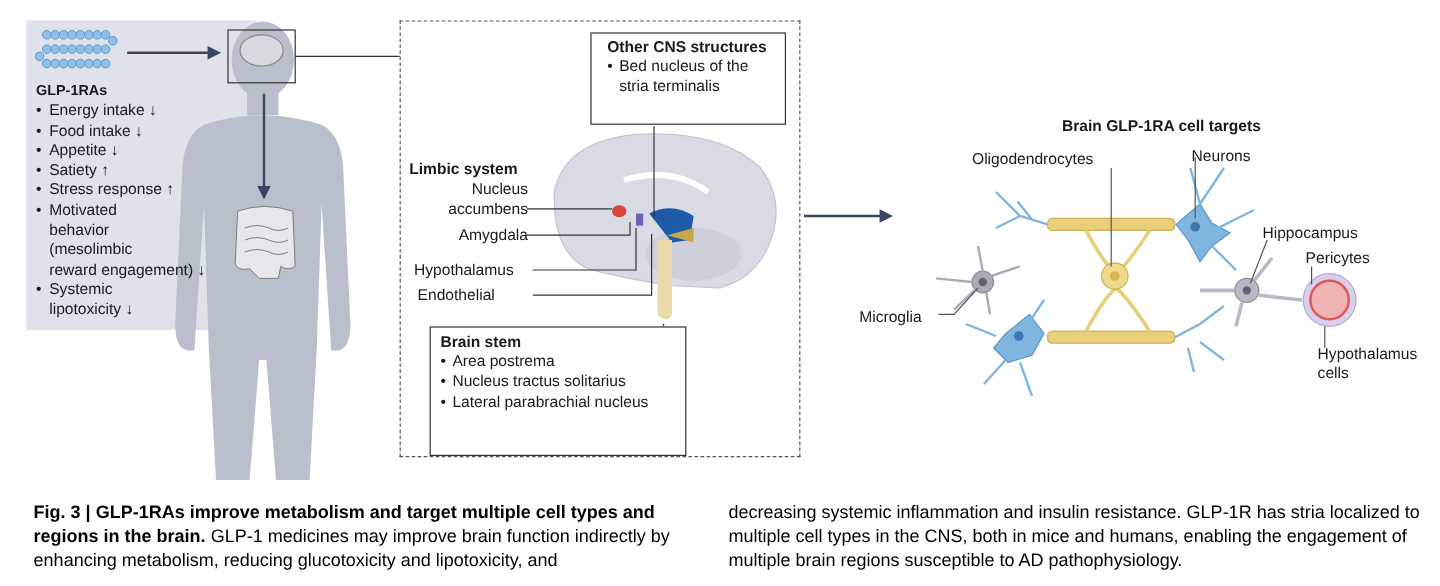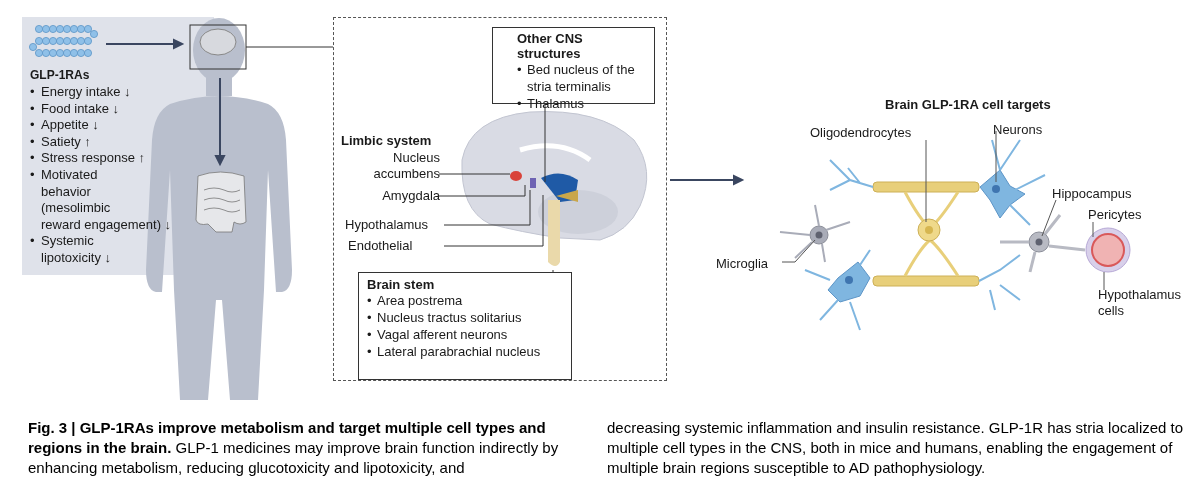--- a/index.html
+++ b/index.html
@@ -161,41 +161,39 @@
   <li data-name="effect-item-cont">reward engagement) ↓</li>
   <li data-name="effect-item">Systemic</li>
   <li data-name="effect-item-cont">lipotoxicity ↓</li>
 </ul>
 <style>
   .glp-list li[data-name="effect-item-cont"]::before { content:""; }
 </style>
 
 <div class="abs dashed-box" data-name="brain-detail-panel"></div>
 
-<div class="abs box" style="left:492px; top:27px; width:163px; height:77px; padding:3px 24px; box-sizing:border-box;" data-name="other-cns-box">
+<div class="abs box" style="left:492px; top:27px; width:163px; height:77px; padding:3px 13px; box-sizing:border-box;" data-name="other-cns-box">
   <div class="box-title" data-name="other-cns-title">Other CNS structures</div>
   <ul class="box-list">
     <li data-name="other-cns-item" style="width:130px">Bed nucleus of the stria terminalis</li>
-    <li data-name="other-cns-item">Thalamus</li>
   </ul>
 </div>
 
 <div class="abs box-title" style="left:341px; top:133px;" data-name="limbic-system-title">Limbic system</div>
 <div class="abs lbl rlbl" style="left:360px; top:150px; width:80px;" data-name="label-nucleus">Nucleus</div>
 <div class="abs lbl rlbl" style="left:340px; top:166px; width:100px;" data-name="label-accumbens">accumbens</div>
 <div class="abs lbl rlbl" style="left:340px; top:188px; width:100px;" data-name="label-amygdala">Amygdala</div>
 <div class="abs lbl" style="left:345px; top:217px;" data-name="label-hypothalamus">Hypothalamus</div>
 <div class="abs lbl" style="left:348px; top:238px;" data-name="label-hippocampus">Endothelial</div>
 
 <div class="abs box" style="left:358px; top:272px; width:214px; height:108px; padding:4px 8px; box-sizing:border-box;" data-name="brain-stem-box">
   <div class="box-title" data-name="brain-stem-title">Brain stem</div>
   <ul class="box-list">
     <li data-name="brain-stem-item">Area postrema</li>
     <li data-name="brain-stem-item">Nucleus tractus solitarius</li>
-    <li data-name="brain-stem-item">Vagal afferent neurons</li>
     <li data-name="brain-stem-item">Lateral parabrachial nucleus</li>
   </ul>
 </div>
 
 <div class="abs box-title" style="left:885px; top:97px;" data-name="cell-targets-title">Brain  GLP-1RA cell targets</div>
 <div class="abs lbl" style="left:810px; top:125px;" data-name="label-oligodendrocytes">Oligodendrocytes</div>
 <div class="abs lbl" style="left:993px; top:122px;" data-name="label-neurons">Neurons</div>
 <div class="abs lbl" style="left:1052px; top:186px;" data-name="label-astrocytes">Hippocampus</div>
 <div class="abs lbl" style="left:1088px; top:207px;" data-name="label-pericytes">Pericytes</div>
 <div class="abs lbl" style="left:716px; top:256px;" data-name="label-microglia">Microglia</div>

